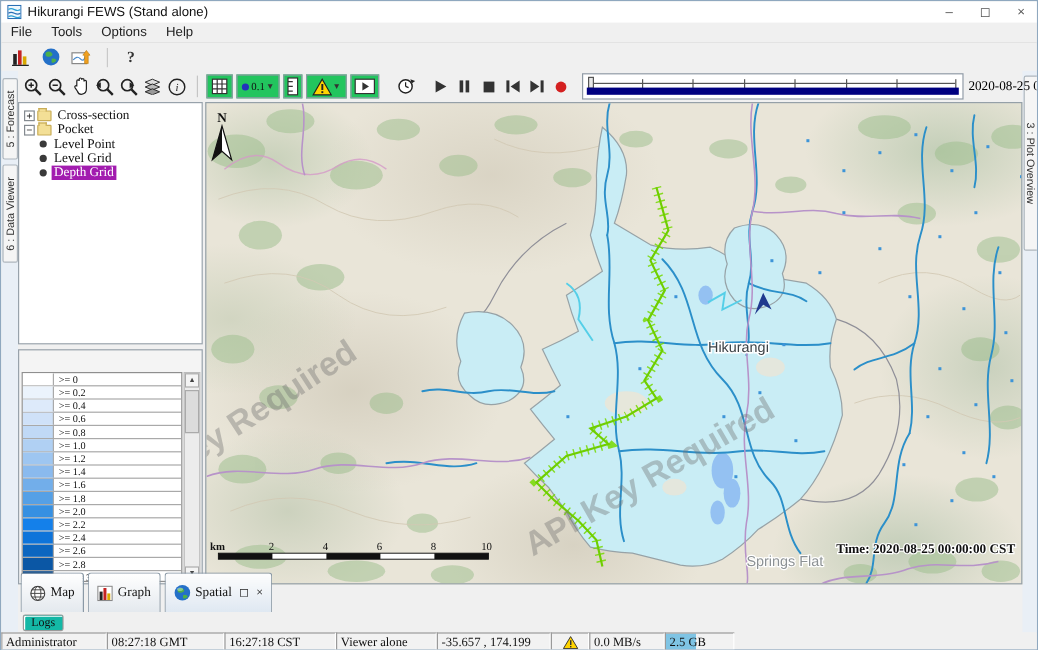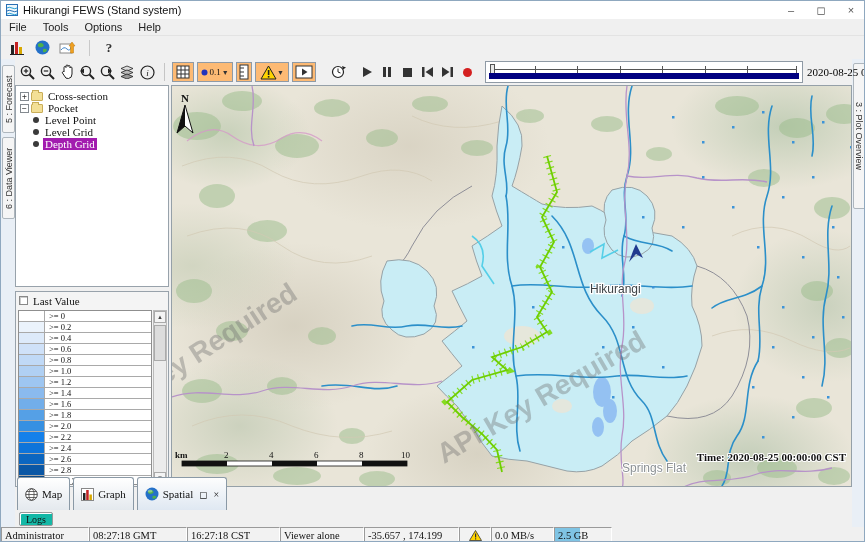--- a/index.html
+++ b/index.html
@@ -32,21 +32,21 @@
   .rstrip{position:absolute;left:851px;top:58px;width:14px;height:468px;background:#e9eff6;}
   .vtab{position:absolute;width:13px;background:#f5f5f5;border:1px solid #aeb6bd;border-radius:2px;
         font-size:9px;color:#333;display:flex;align-items:center;justify-content:center;
         font-family:"Liberation Sans",sans-serif;}
   .vtab-up{writing-mode:vertical-rl;transform:rotate(180deg);}
   .vtab-down{writing-mode:vertical-rl;}
 
   
   .toolbar2{position:absolute;left:16px;top:58px;width:833px;height:26px;display:flex;align-items:center;}
   .tbtn{width:20px;height:20px;display:flex;align-items:center;justify-content:center;flex:0 0 auto;}
-  .tbox{border:1px solid #8f9aa5;background:#fdba74;display:flex;align-items:center;justify-content:center;
+  .tbox{border:1px solid #8f9aa5;background:#22c55e;display:flex;align-items:center;justify-content:center;
         height:20px;margin-right:3px;flex:0 0 auto;}
   .tsep{width:1px;height:18px;background:#c5c5c5;margin:0 7px;flex:0 0 auto;}
   .combo-txt{font-size:9px;font-family:"Liberation Serif",serif;color:#111;margin:0 1px;}
   .dd-arrow{font-size:7px;color:#333;}
   .timeline{position:relative;width:318px;height:22px;border:1px solid #8f9aa5;background:#fff;
             margin:0 4px 0 8px;flex:0 0 auto;}
   .tl-track{position:absolute;left:6px;right:6px;top:7px;height:0;border-top:1px solid #555;}
   .tl-tick{position:absolute;top:-4px;width:1px;height:8px;background:#555;}
   .tl-thumb{position:absolute;left:4px;top:2px;width:5px;height:10px;background:#e8e8e8;border:1px solid #555;}
   .tl-bar{position:absolute;left:3px;right:3px;bottom:3px;height:6px;background:#000080;}
@@ -127,21 +127,21 @@
 
 <div class="app">
 
   <div class="titlebar">
     <svg class="appicon" viewBox="0 0 12 12">
       <rect x="0.5" y="0.5" width="11" height="11" fill="#eef7fc" stroke="#2a6fb4"></rect>
       <path d="M1,4 Q3,2.5 6,4 T11,4" stroke="#2a9fd4" fill="none" stroke-width="1"></path>
       <path d="M1,7 Q3,5.5 6,7 T11,7" stroke="#2a6fb4" fill="none" stroke-width="1"></path>
       <path d="M1,10 Q3,8.5 6,10 T11,10" stroke="#2a9fd4" fill="none" stroke-width="1"></path>
     </svg>
-    <span>Hikurangi FEWS  (Stand system)</span>
+    <span>Hikurangi FEWS  (Stand alone)</span>
     <div class="win-controls">
       <div class="win-btn">–</div>
       <div class="win-btn">◻</div>
       <div class="win-btn">×</div>
     </div>
   </div>
 
   <div class="menubar">
     <span class="menu-item">File</span>
     <span class="menu-item">Tools</span>
@@ -350,24 +350,20 @@
       <span class="bullet"></span>
       <span class="tree-label">Level Grid</span>
     </div>
     <div class="tree-row t-indent1">
       <span class="bullet"></span>
       <span class="tree-label selected">Depth Grid</span>
     </div>
   </div>
 
   <div class="legend-panel">
-    <div class="legend-header">
-      <span class="chk"></span>
-      <span>Last Value</span>
-    </div>
     <div class="legend-table">
       <div class="legend-row">
           <span class="legend-swatch" style="background-color: rgb(255, 255, 255);"></span>
           <span class="legend-label">&gt;= 0</span>
         </div>
       <div class="legend-row">
           <span class="legend-swatch" style="background-color: rgb(235, 243, 252);"></span>
           <span class="legend-label">&gt;= 0.2</span>
         </div>
       <div class="legend-row">

